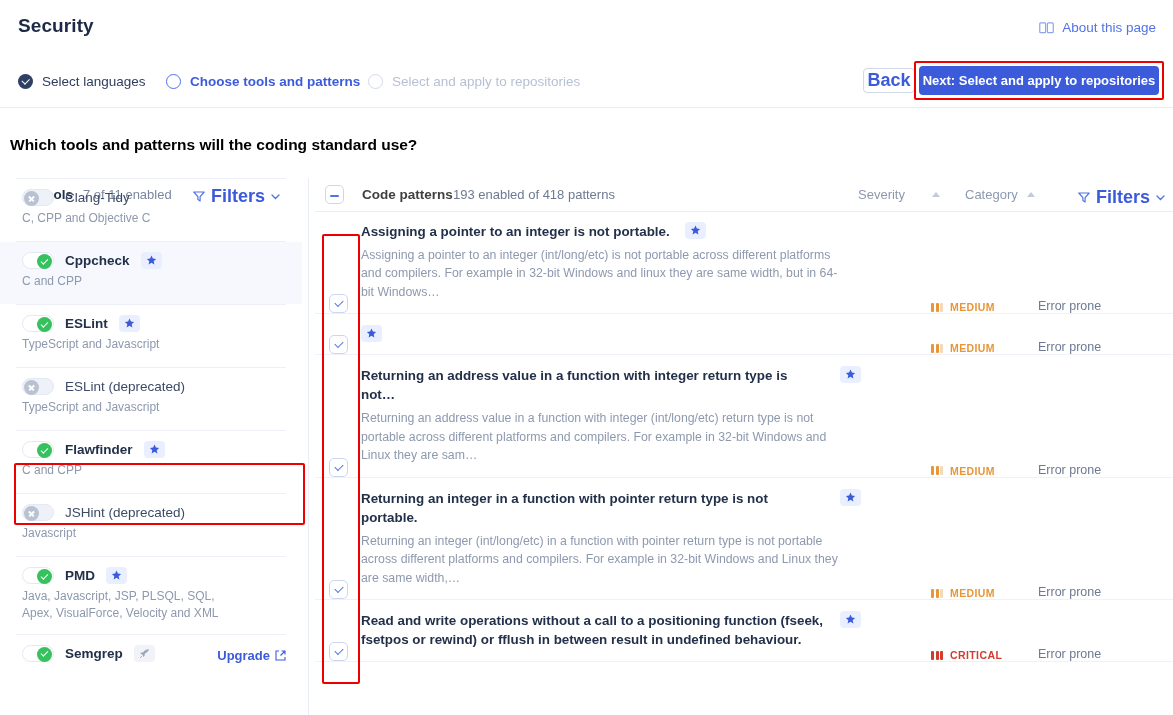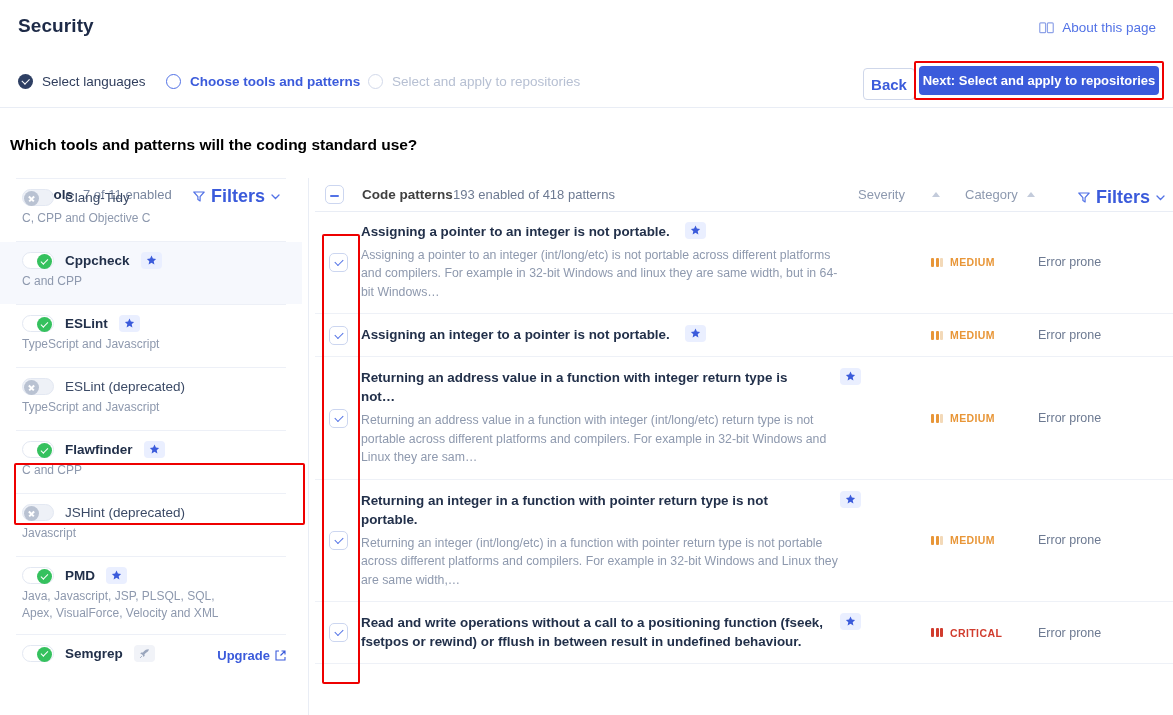--- a/index.html
+++ b/index.html
@@ -39,22 +39,22 @@
     transform: rotate(-45deg);
   }
   .dot-current { border: 1.7px solid #5272e6; background: #fff; }
   .dot-todo { border: 1.7px solid #d2d9ea; background: #fff; }
   .lbl-done { color: #2f3d5c; }
   .lbl-current { color: #3b5bdb; font-weight: 700; }
   .lbl-todo { color: #b7c0d3; }
 
   .btn-back {
     position: absolute; right: 258px; top: 11px;
-    width: 52px; height: 32px; border: 1px solid #cfd7ea; border-radius: 4px;
-    background: #fff; color: #3b5bdb; font-size: 15px; font-weight: 700;
+    width: 52px; height: 25px; border: 1px solid #cfd7ea; border-radius: 4px;
+    background: #fff; color: #3b5bdb; font-size: 18px; font-weight: 700;
     display: flex; align-items: center; justify-content: center; cursor: pointer;
     font-family: "Liberation Sans", sans-serif;
   }
   .next-wrap {
     position: absolute; right: 9px; top: 4px;
     border: 2.5px solid #ee0000; border-radius: 2px; padding: 3px;
   }
   .btn-next {
     width: 240px; height: 29px; background: #3b5bdb; border: 0; border-radius: 4px;
     color: #fff; font-size: 13px; font-weight: 700; cursor: pointer;
@@ -143,21 +143,21 @@
   }
   .pat-head .cb { position: absolute; left: 10px; top: 7px; }
   .pat-head .p-label { position: absolute; left: 47px; top: 9px; font-size: 13.5px; font-weight: 700; color: #404040; }
   .pat-head .p-count { position: absolute; left: 138px; top: 9px; font-size: 13px; color: #6d7a92; }
   .col-sev { position: absolute; left: 543px; top: 9px; display: flex; align-items: center; gap: 27px; font-size: 13px; color: #8d99af; cursor: pointer; }
   .col-cat { position: absolute; left: 650px; top: 9px; display: flex; align-items: center; gap: 9px; font-size: 13px; color: #8d99af; cursor: pointer; }
   .caret-up { width: 0; height: 0; border-left: 4px solid transparent; border-right: 4px solid transparent; border-bottom: 5px solid #c3cbdb; }
   .pat-head .filters-btn { position: absolute; left: 763px; top: 9px; }
   .pat-divline { position: absolute; left: 0; top: 33px; width: 858px; height: 1px; background: #e9edf5; }
 
-  .pat-row { position: relative; display: flex; border-bottom: 1px solid #eef1f7; }
+  .pat-row { position: relative; display: flex; border-bottom: 1px solid #eef1f7; align-items: flex-end; }
   .pat-cb-cell { width: 46px; flex: 0 0 auto; display: flex; align-items: center; justify-content: center; }
   .pat-main { flex: 1 1 auto; padding: 11px 0 12px 0; min-width: 0; }
   .pat-title {
     font-size: 13.4px; font-weight: 700; color: #22304a; line-height: 1.42;
     display: inline; margin-right: 7px; max-width: 475px;
   }
   .title-line { display: flex; align-items: flex-start; gap: 8px; max-width: 500px; }
   .pat-desc { margin-top: 5px; font-size: 12.3px; color: #8e99ae; line-height: 1.5; max-width: 485px; }
   .pat-sev { width: 110px; flex: 0 0 auto; display: flex; align-items: center; gap: 7px; padding-left: 18px; }
   .sev-bars { display: flex; gap: 1.5px; align-items: flex-end; }
@@ -406,21 +406,20 @@
             <span class="sev-txt" style="color:#e89638">MEDIUM</span>
           </div>
           <div class="pat-cat">Error prone</div>
         </div>
         <div class="pat-row">
           <div class="pat-cb-cell">
             <span class="cb checked"></span>
           </div>
           <div class="pat-main">
             <div class="title-line">
-              <span class="pat-title">Assigning an integer to a pointer is not portable.</span>
               <span class="badge-star">
                 <svg class="star-sv" viewBox="0 0 11 11">
                   <path d="M5.5 0.6l1.4 3 3.2.4-2.4 2.2.7 3.2-2.9-1.6-2.9 1.6.7-3.2L0.9 4l3.2-.4z" fill="#3b5bdb"></path>
                 </svg>
               </span>
             </div>
           </div>
           <div class="pat-sev">
             <span class="sev-bars">
               <i style="background:#e89638"></i>

